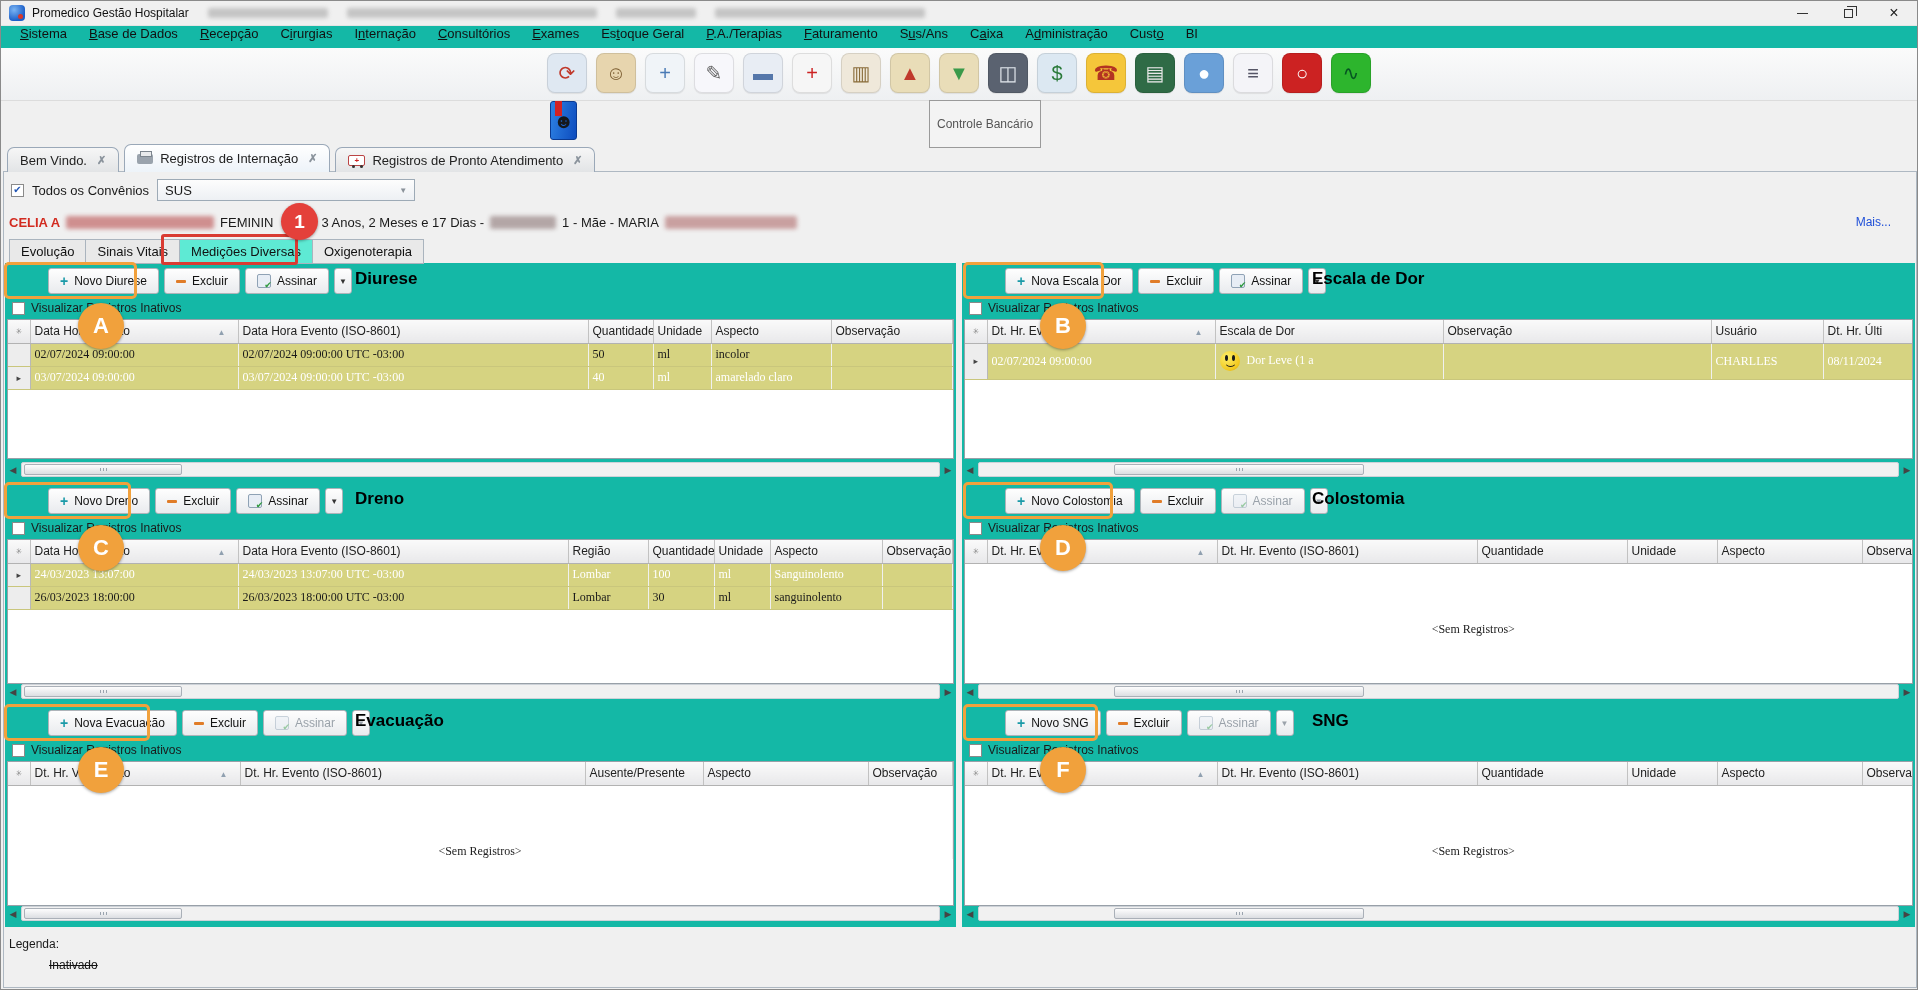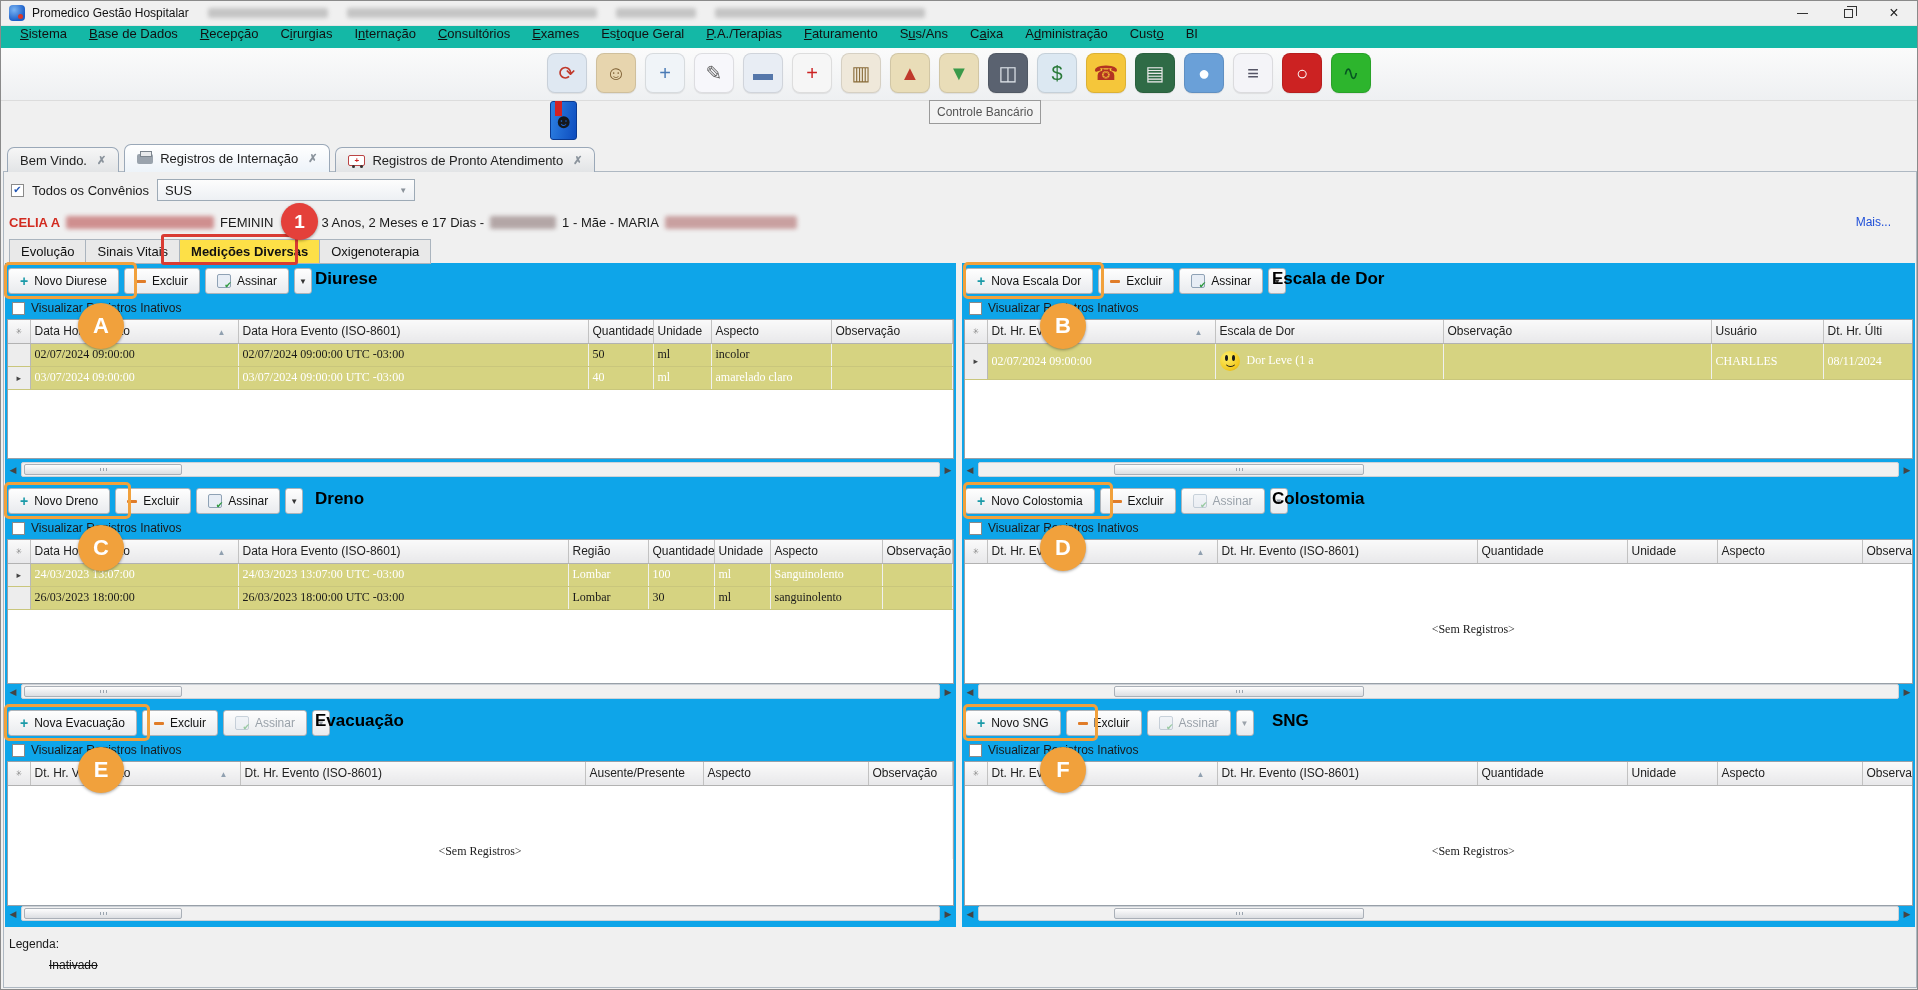--- a/index.html
+++ b/index.html
@@ -23,21 +23,21 @@
 
   
   #menubar{position:absolute;left:0;top:25px;right:0;height:22px;background:#14b8a6;display:flex;padding-left:8px;}
   .mitem{padding:0 11px;font-size:13px;white-space:nowrap;color:#111;}
 
   
   #toolbar{position:absolute;left:0;top:47px;right:0;height:53px;background:linear-gradient(#fbfbfb,#eef0f2);border-bottom:1px solid #dcdcdc;}
   #tbicons{position:absolute;left:546px;top:5px;display:flex;gap:9px;}
   .tbi{width:40px;height:40px;border-radius:8px;display:flex;align-items:center;justify-content:center;
        font-size:20px;box-shadow:inset 0 0 0 1px rgba(0,0,0,.10), 0 1px 1px rgba(0,0,0,.08);}
-  #tooltip{position:absolute;left:928px;top:99px;padding:4px 7px;font-size:12px;color:#555;background:#f3f3f3;
+  #tooltip{position:absolute;left:928px;top:99px;padding:16px 7px;font-size:12px;color:#555;background:#f3f3f3;
            border:1px solid #9a9a9a;white-space:nowrap;z-index:30;}
   #bookicon{position:absolute;left:549px;top:100px;width:27px;height:39px;border-radius:3px;z-index:20;
             background:linear-gradient(100deg,#2e82e4,#0d4cbe);border:1px solid #0a3a92;display:flex;align-items:center;justify-content:center;}
   #bookicon::before{content:"";position:absolute;left:4px;top:-1px;width:7px;height:15px;background:#d42222;}
   #bookicon .person{color:#15181c;font-size:20px;line-height:1;}
 
   
   #tabbar{position:absolute;left:6px;top:143px;height:28px;display:flex;align-items:flex-end;z-index:5;}
   .tab{height:25px;border:1px solid #9aa8b8;border-bottom:none;border-radius:7px 7px 0 0;
        background:linear-gradient(#f6f6f6,#e2e4e6);padding:0 12px;display:inline-flex;align-items:center;gap:7px;
@@ -67,24 +67,24 @@
   .blurseg{display:inline-block;height:13px;filter:blur(2px);border-radius:2px;}
   .pb1{width:148px;background:#cf8f8f;}
   .pb2{width:66px;background:#b3a6a6;}
   .pb3{width:132px;background:#c9a0a0;}
   #mais{position:absolute;right:26px;top:214px;font-size:12px;color:#1f4fd8;z-index:6;}
 
   
   #subtabs{position:absolute;left:8px;top:238px;display:flex;z-index:6;}
   .stab{padding:4px 11px;font-size:13px;border:1px solid #aab4be;background:#e9e9e9;border-right:none;color:#111;}
   .stab:last-child{border-right:1px solid #aab4be;}
-  .stab.active{background:#fde047;font-weight:bold;}
-
-  
-  .panel{position:absolute;background:#0ea5e9;}
+  .stab.active{background:#5eead4;font-weight:normal;}
+
+  
+  .panel{position:absolute;background:#14b8a6;padding-left:40px;}
   #p-diurese{left:4px;top:262px;width:951px;height:220px;}
   #p-escala{left:961px;top:262px;width:953px;height:220px;}
   #p-dreno{left:4px;top:482px;width:951px;height:222px;}
   #p-colostomia{left:961px;top:482px;width:953px;height:222px;}
   #p-evacuacao{left:4px;top:704px;width:951px;height:222px;}
   #p-sng{left:961px;top:704px;width:953px;height:222px;}
 
   .ptoolbar{position:relative;height:33px;display:flex;align-items:center;gap:5px;padding:3px 0 0 3px;}
   .pbtn{height:26px;border:1px solid #aeb4ba;background:linear-gradient(#fefefe,#e9ebee);border-radius:3px;
         padding:0 11px;font-size:12px;display:inline-flex;align-items:center;gap:6px;color:#111;font-family:inherit;}

